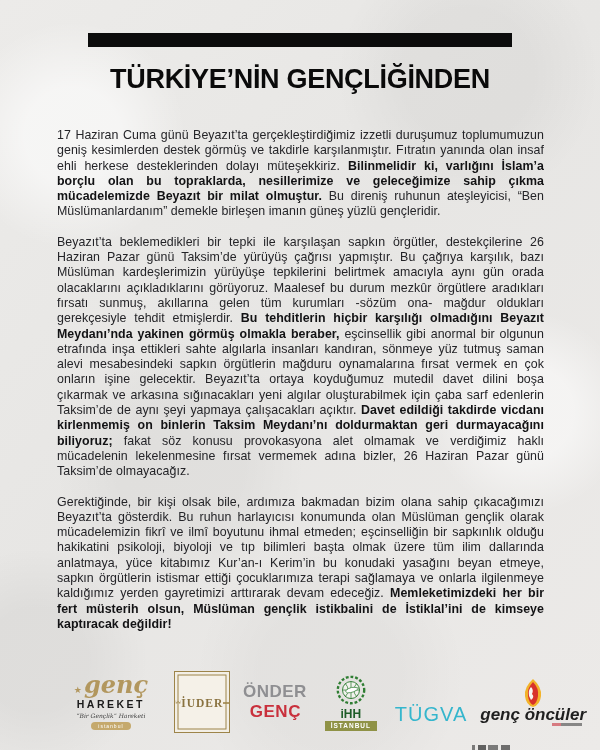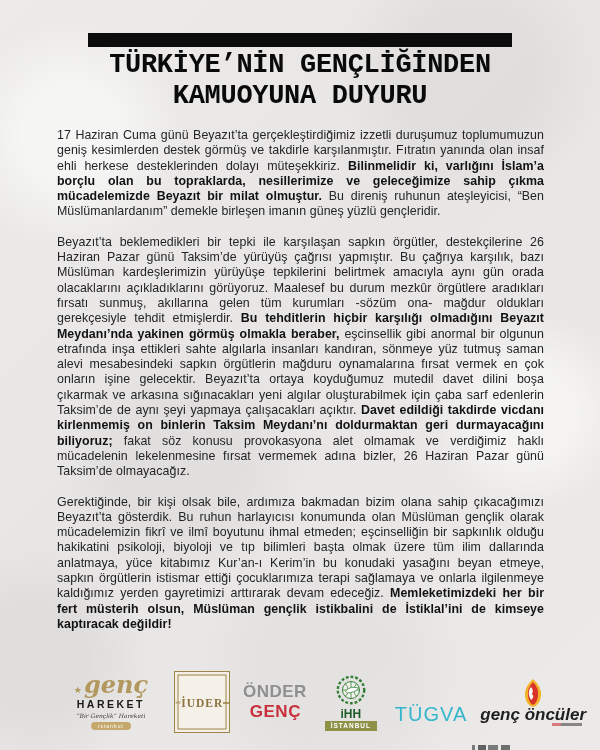--- a/index.html
+++ b/index.html
@@ -57,23 +57,22 @@
 
   .fragment{position:absolute;left:472px;top:745px;width:38px;height:5px;overflow:hidden;background:linear-gradient(90deg,#555 0 3px,transparent 3px 6px,#333 6px 14px,transparent 14px 16px,#555 16px 26px,transparent 26px 29px,#444 29px 38px);opacity:.75;}
 </style>
 </head>
 <body>
 
 <div class="page">
 
   <div class="top-bar"></div>
 
-  <h1 class="title" style="margin:0;font-family:Liberation Mono, monospace;">
+  <h1 class="title" style="margin:14px;">
     <span>TÜRKİYE’NİN GENÇLİĞİNDEN</span>
-    <span>KAMUOYUNA DUYURU</span>
   </h1>
 
   <div class="body-text">
       <p><span>17 Haziran Cuma günü Beyazıt’ta gerçekleştirdiğimiz izzetli duruşumuz toplumumuzun geniş kesimlerden destek görmüş ve takdirle karşılanmıştır. Fıtratın yanında olan insaf ehli herkese desteklerinden dolayı müteşekkiriz. </span><span class="b">Bilinmelidir ki, varlığını İslam’a borçlu olan bu topraklarda, nesillerimize ve geleceğimize sahip çıkma mücadelemizde Beyazıt bir milat olmuştur.</span><span> Bu direniş ruhunun ateşleyicisi, “Ben Müslümanlardanım” demekle birleşen imanın güneş yüzlü gençleridir.</span></p>
       <p><span>Beyazıt’ta beklemedikleri bir tepki ile karşılaşan sapkın örgütler, destekçilerine 26 Haziran Pazar günü Taksim’de yürüyüş çağrısı yapmıştır. Bu çağrıya karşılık, bazı Müslüman kardeşlerimizin yürüyüşe tepkilerini belirtmek amacıyla aynı gün orada olacaklarını açıkladıklarını görüyoruz. Maalesef bu durum mezkûr örgütlere aradıkları fırsatı sunmuş, akıllarına gelen tüm kurumları -sözüm ona- mağdur oldukları gerekçesiyle tehdit etmişlerdir. </span><span class="b">Bu tehditlerin hiçbir karşılığı olmadığını Beyazıt Meydanı’nda yakinen görmüş olmakla beraber,</span><span> eşcinsellik gibi anormal bir olgunun etrafında inşa ettikleri sahte algılarla insanları kandıran, sönmeye yüz tutmuş saman alevi mesabesindeki sapkın örgütlerin mağduru oynamalarına fırsat vermek en çok onların işine gelecektir. Beyazıt’ta ortaya koyduğumuz mutedil davet dilini boşa çıkarmak ve arkasına sığınacakları yeni algılar oluşturabilmek için çaba sarf edenlerin Taksim’de de aynı şeyi yapmaya çalışacakları açıktır. </span><span class="b">Davet edildiği takdirde vicdanı kirlenmemiş on binlerin Taksim Meydanı’nı doldurmaktan geri durmayacağını biliyoruz;</span><span> fakat söz konusu provokasyona alet olmamak ve verdiğimiz haklı mücadelenin lekelenmesine fırsat vermemek adına bizler, 26 Haziran Pazar günü Taksim’de olmayacağız.</span></p>
       <p><span>Gerektiğinde, bir kişi olsak bile, ardımıza bakmadan bizim olana sahip çıkacağımızı Beyazıt’ta gösterdik. Bu ruhun harlayıcısı konumunda olan Müslüman gençlik olarak mücadelemizin fikrî ve ilmî boyutunu ihmal etmeden; eşcinselliğin bir sapkınlık olduğu hakikatini psikoloji, biyoloji ve tıp bilimleri başta olmak üzere tüm ilim dallarında anlatmaya, yüce kitabımız Kur’an-ı Kerim’in bu konudaki yasağını beyan etmeye, sapkın örgütlerin istismar ettiği çocuklarımıza terapi sağlamaya ve onlarla ilgilenmeye kaldığımız yerden gayretimizi arttırarak devam edeceğiz. </span><span class="b">Memleketimizdeki her bir fert müsterih olsun, Müslüman gençlik istikbalini de İstiklal’ini de kimseye kaptıracak değildir!</span></p>
     </div>
 
   <div class="logos">
 

